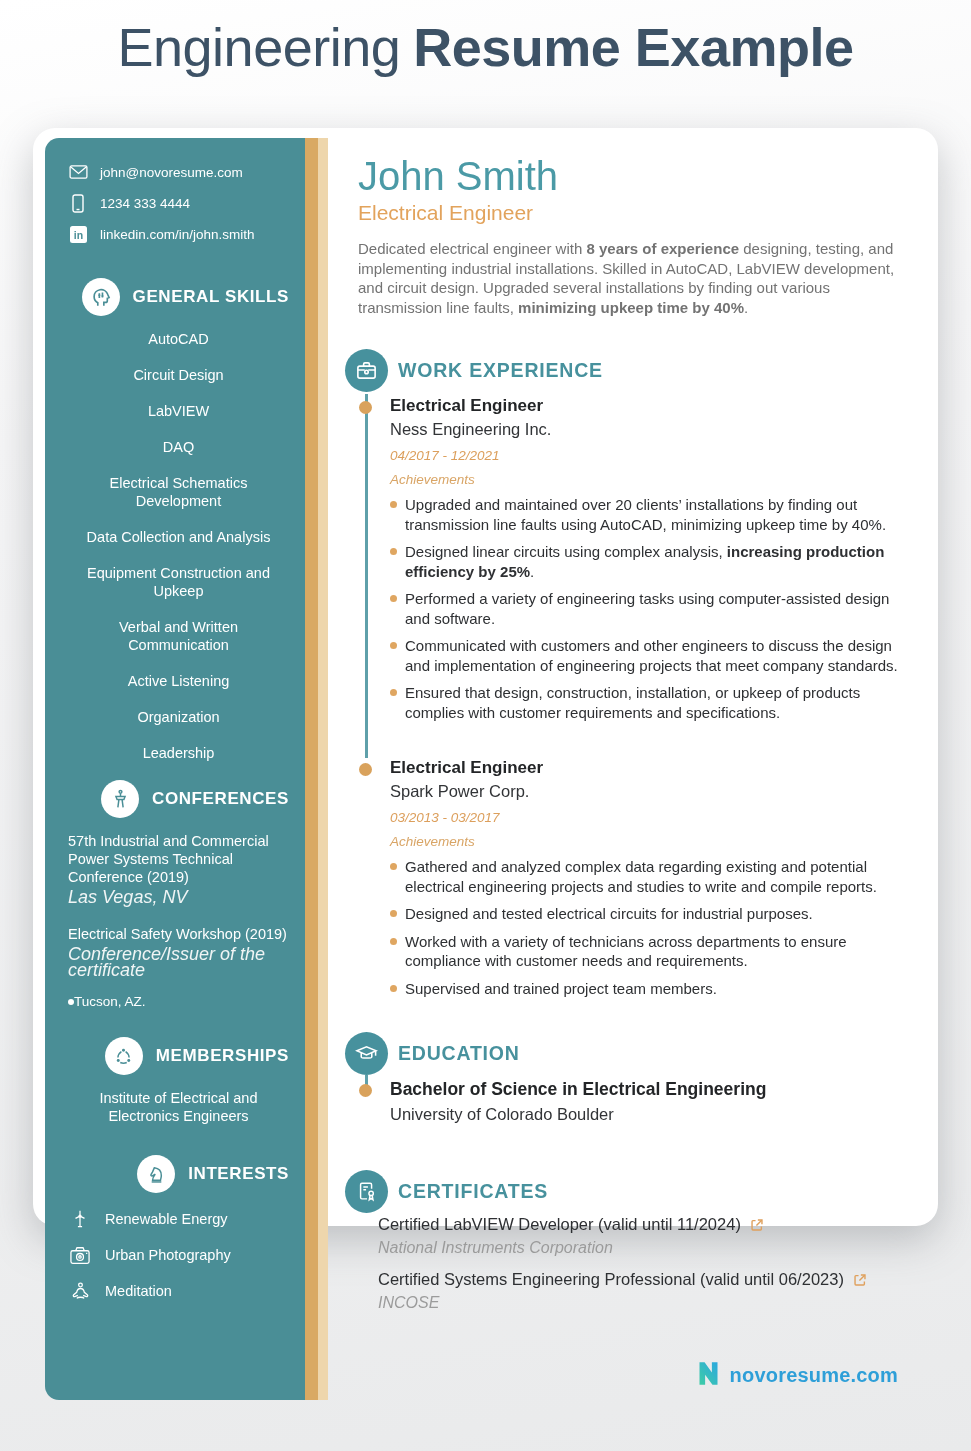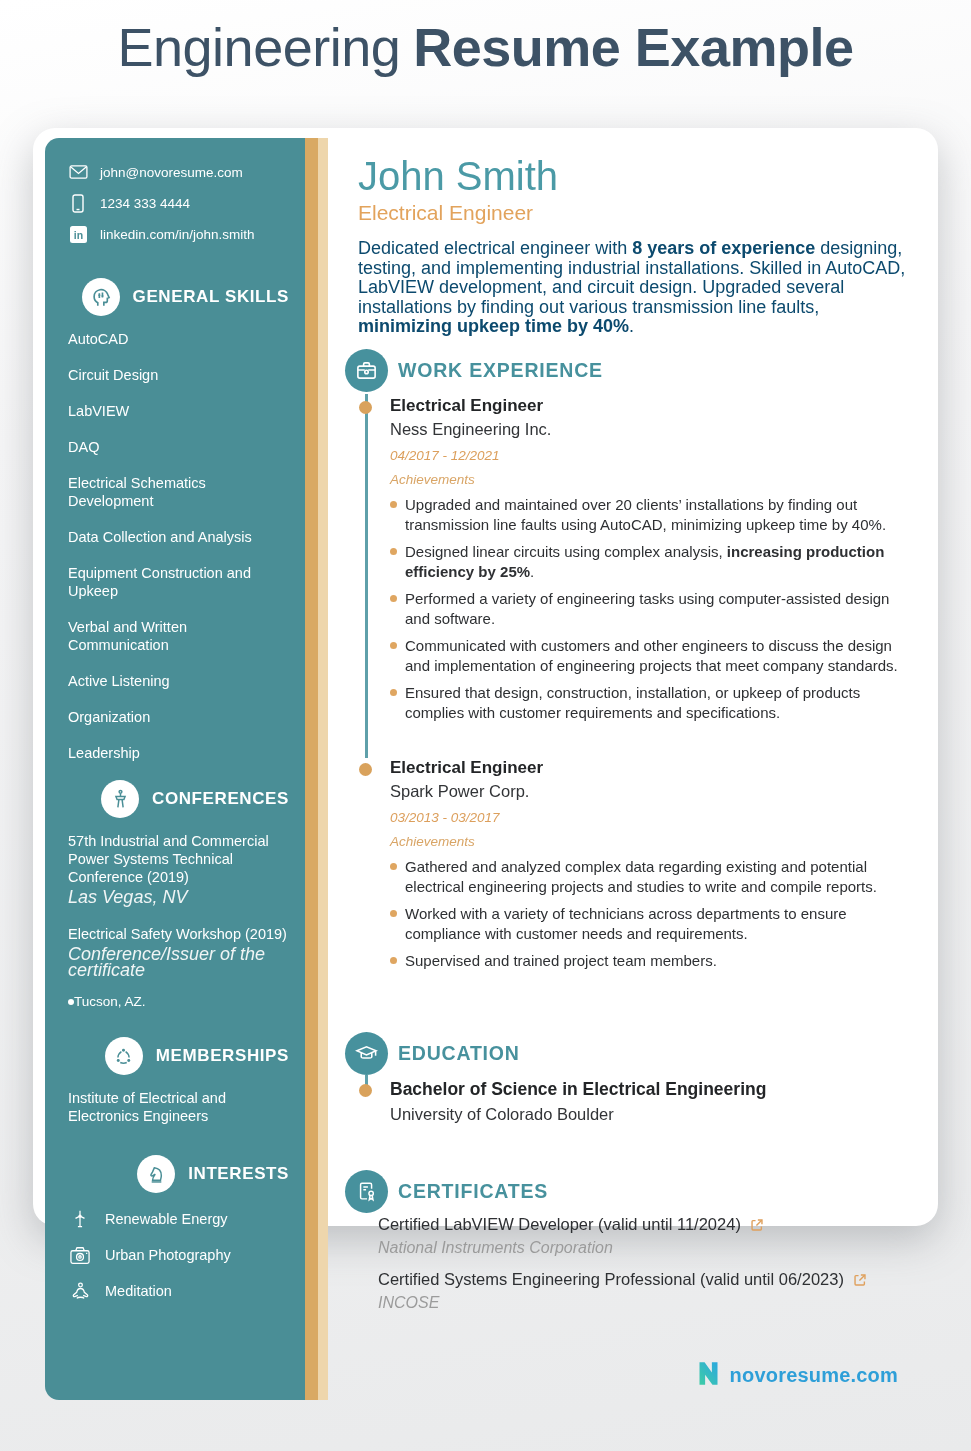--- a/index.html
+++ b/index.html
@@ -41,37 +41,37 @@
   .sb-circ {
     width:38px; height:38px; min-width:38px; border-radius:50%; background:#fff; color:#4A8E96;
     display:flex; align-items:center; justify-content:center;
   }
   .sb-head-lbl { font-weight:700; font-size:17px; letter-spacing:0.6px; }
   #gs-head   { margin-top:34px; }
   #conf-head { margin-top:12px; }
   #memb-head { margin-top:28px; }
   #int-head  { margin-top:30px; }
 
-  .sb-item { font-size:14.5px; line-height:18px; margin-bottom:18px; }
+  .sb-item { font-size:14.5px; line-height:18px; margin-bottom:18px;text-align:center; }
 
   .conf { margin-bottom:20px; }
   .conf-title { font-size:14.5px; line-height:18px; }
   .conf-sub { font-style:italic; font-size:18px; line-height:16px; margin-top:3px; color:#f0f5f5; }
   .conf-bullet { display:flex; align-items:center; margin-top:16px; font-size:13.5px; }
   .conf-dot { width:6px; height:6px; border-radius:50%; background:#fff; }
 
   .interest-row { display:flex; align-items:center; gap:13px; height:24px; margin-bottom:12px; font-size:14.5px; }
   .interest-row .iicon { width:24px; display:flex; justify-content:center; }
 
   
   .main { position:absolute; left:312px; top:0; width:566px; height:100%; }
 
   .name     { position:absolute; top:26px;  left:13px; font-size:40px; color:#4B9AA6; }
   .jobtitle { position:absolute; top:73px;  left:13px; font-size:21px; color:#E2A35C; }
-  .summary  { position:absolute; top:111px; left:13px; width:551px; font-size:18px; line-height:19.5px; color:#0c4a6e; }
+  .summary  { position:absolute; top:111px; left:13px; width:551px; font-size:15px; line-height:19.5px; color:#737373; }
 
   .m-head { position:absolute; display:flex; align-items:center; gap:10px; }
   .m-circ {
     width:43px; height:43px; min-width:43px; border-radius:50%; background:#47919D; color:#fff;
     display:flex; align-items:center; justify-content:center;
   }
   .m-lbl { font-weight:700; font-size:19.5px; letter-spacing:0.8px; color:#47919D; }
   #work-head { top:221px; left:0; }
   #edu-head  { top:904px; left:0; }
   #cert-head { top:1042px; left:0; }
@@ -287,20 +287,21 @@
     </div>
 
     <div class="job" id="job2">
       <span class="jdot"></span>
       <div class="job-title">Electrical Engineer</div>
       <div class="job-company">Spark Power Corp.</div>
       <div class="job-dates">03/2013 - 03/2017</div>
       <div class="job-ach">Achievements</div>
       <ul class="bullets">
         <li><span class="bdot"></span><span>Gathered and analyzed complex data regarding existing and potential electrical engineering projects and studies to write and compile reports.</span><b></b><span></span></li>
+        <li><span class="bdot"></span><span>Designed and tested electrical circuits for industrial purposes.</span><b></b><span></span></li>
         <li><span class="bdot"></span><span>Worked with a variety of technicians across departments to ensure compliance with customer needs and requirements.</span><b></b><span></span></li>
         <li><span class="bdot"></span><span>Supervised and trained project team members.</span><b></b><span></span></li>
       </ul>
     </div>
 
     <div class="m-head" id="edu-head">
       <span class="m-circ">
         <svg width="23" height="23" viewBox="0 0 24 24" fill="none" stroke="#fff" stroke-width="1.6">
             <path d="M2 9.2L12 5l10 4.2-10 4.2z"></path>
             <path d="M6.5 11.4v4.2c0 1.5 11 1.5 11 0v-4.2"></path>

